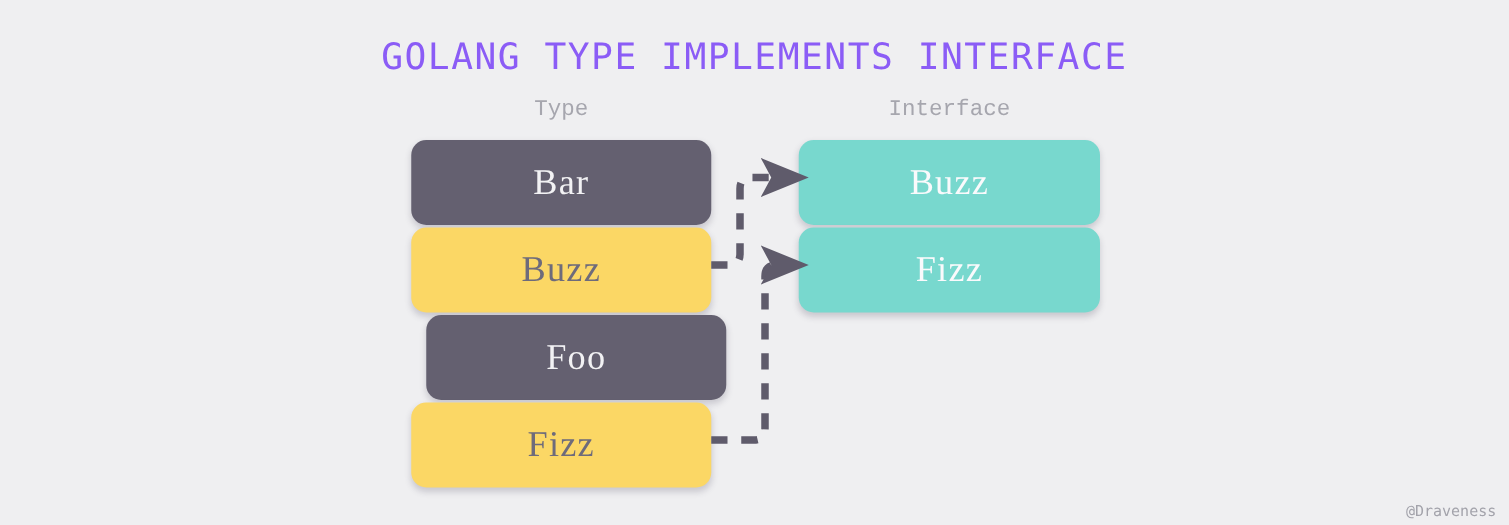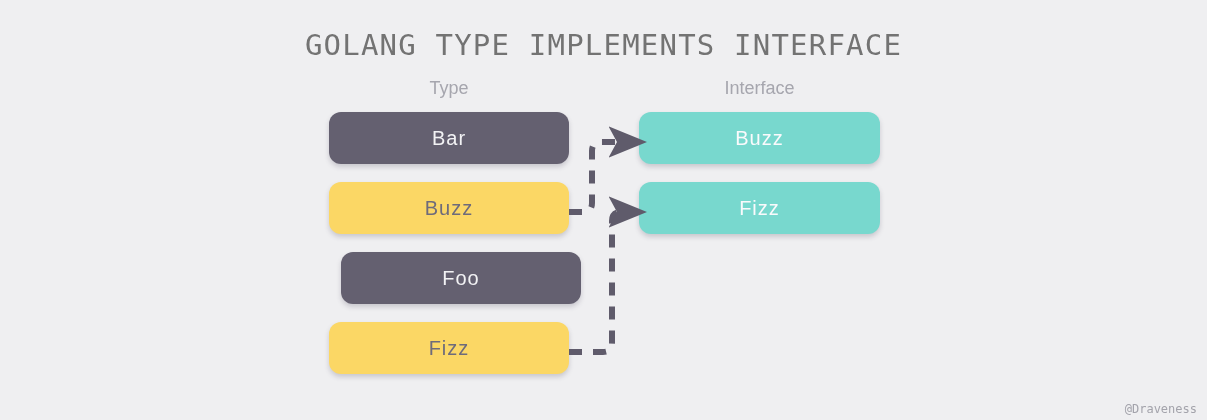--- a/index.html
+++ b/index.html
@@ -23,47 +23,47 @@
   
   .title {
     position: absolute;
     left: 0;
     top: 28px;
     width: 1207px;
     text-align: center;
     font-family: "DejaVu Sans Mono", "Liberation Mono", monospace;
     font-size: 29px;
     letter-spacing: 1.2px;
-    color: #737373;
+    color: #8b5cf6;
     white-space: pre;
   }
 
   
   .col-header {
     position: absolute;
     top: 78px;
-    font-family: Liberation Sans, sans-serif;
+    font-family: Liberation Mono, monospace;
     font-size: 18px;
     color: #A6A6AE;
     text-align: center;
     white-space: pre;
   }
   .col-header.type      { left: 329px; width: 240px; }
   .col-header.interface { left: 639px; width: 241px; text-align: center; }
 
   
   .node {
     position: absolute;
-    height: 52px;
+    height: 68px;
     border-radius: 12px;
     display: flex;
     align-items: center;
     justify-content: center;
-    font-family: Liberation Sans, sans-serif;
-    font-size: 20px;
+    font-family: Liberation Serif, serif;
+    font-size: 29px;
     letter-spacing: 1px;
     box-shadow: 0 3px 5px rgba(70,65,85,0.22);
     white-space: pre;
     box-sizing: border-box;
   }
   .node.type-col      { left: 329px; width: 240px; }
   .node.interface-col { left: 639px; width: 241px; }
 
   .node.row0 { top: 112px; }
   .node.row1 { top: 182px; }

